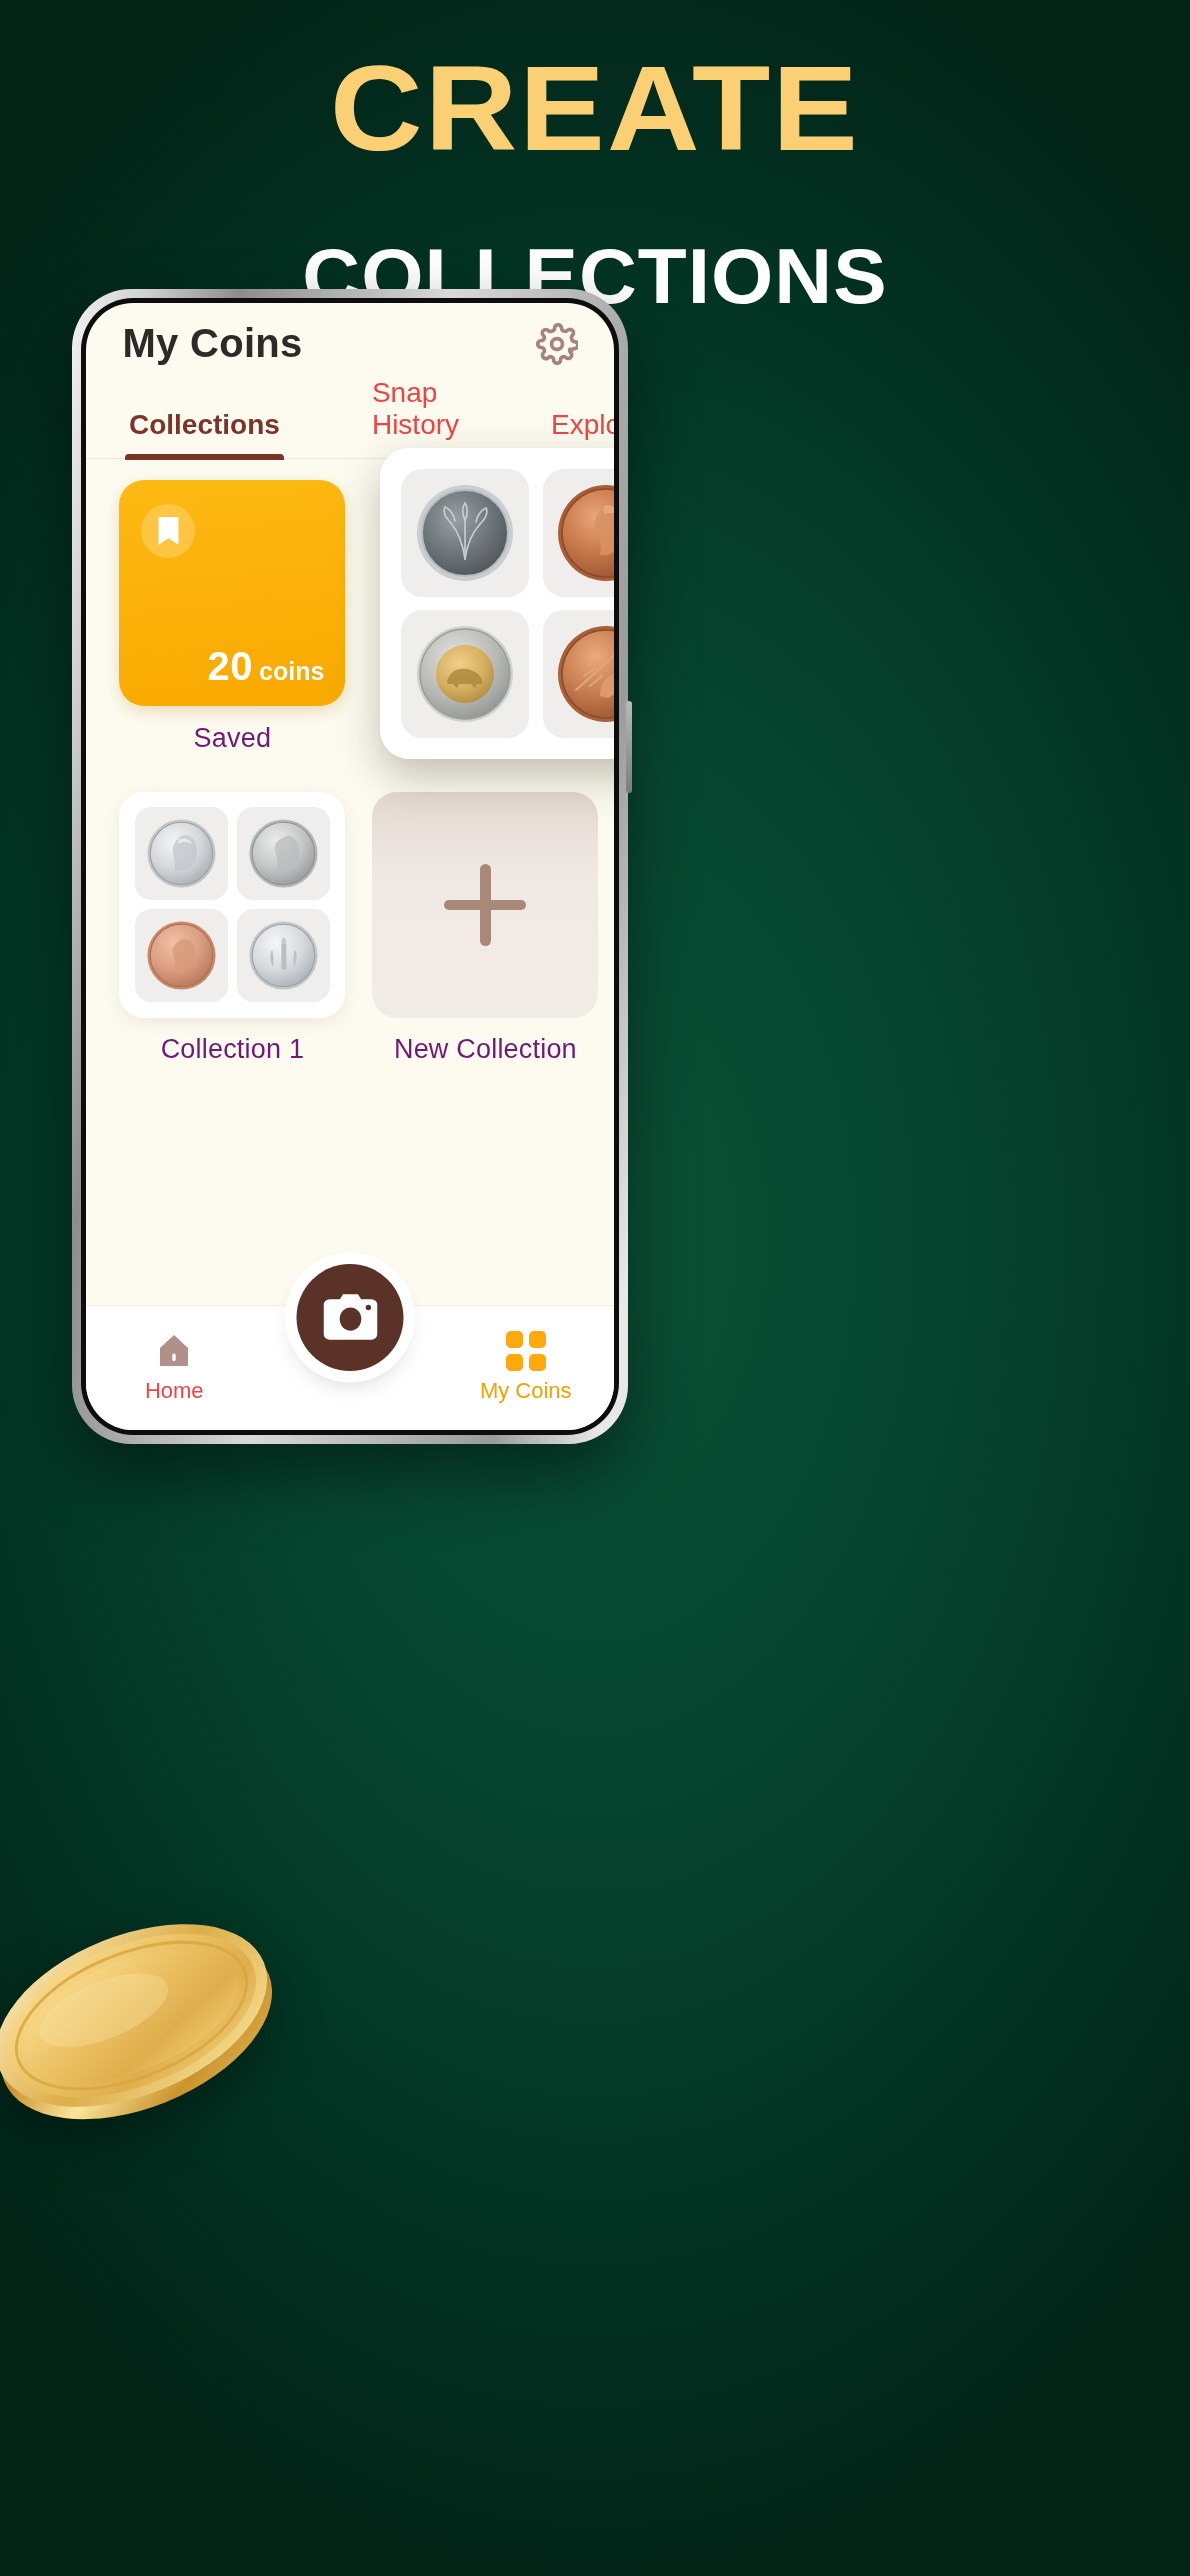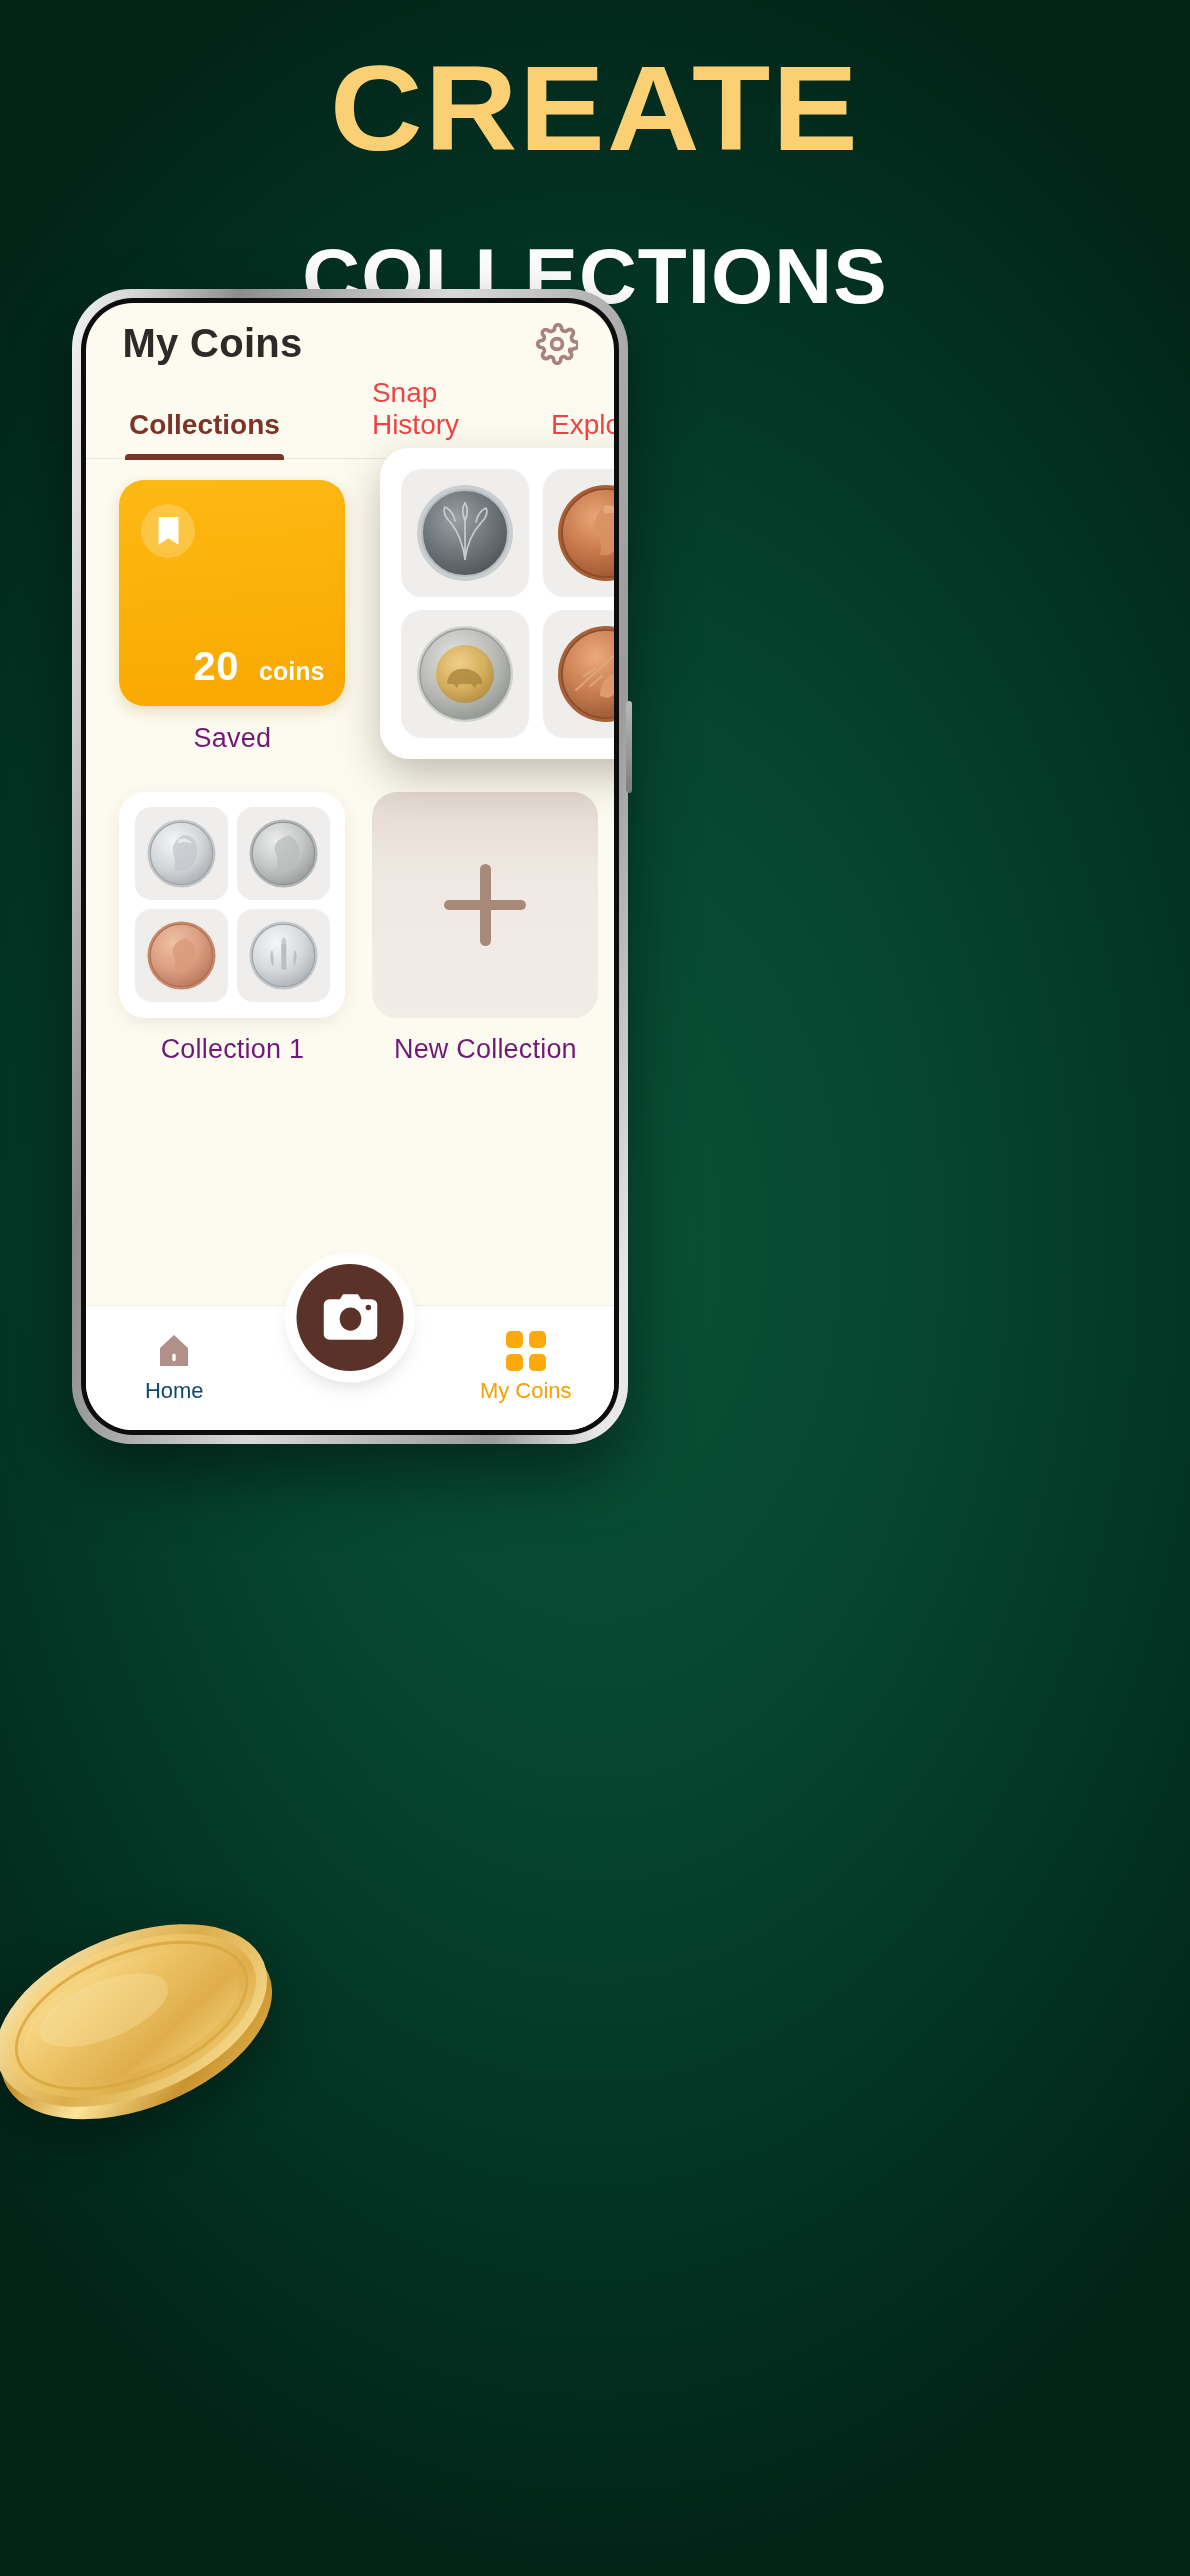--- a/index.html
+++ b/index.html
@@ -152,21 +152,21 @@
     box-shadow:0 5.8px 15.3px rgba(170,120,0,.22);
   }
   .bookmark-circle {
     position:absolute; left:22px; top:24px;
     width:54px; height:54px; border-radius:50%;
     background:rgba(255,255,255,.22);
     display:flex; align-items:center; justify-content:center;
   }
   .saved-count {
     position:absolute; right:21px; bottom:17px;
-    color:#fff; display:flex; align-items:baseline; gap:20px;
+    color:#fff; display:flex; align-items:baseline; gap:6px;
   }
   .saved-count .num { font-size:40px; font-weight:bold; letter-spacing:0.5px; }
   .saved-count .unit { font-size:25px; font-weight:bold; }
 
   
   .tile-coins {
     background:#FFFFFF;
     box-shadow:0 4.8px 17px rgba(120,100,70,.12);
     display:grid; grid-template-columns:1fr 1fr; grid-template-rows:1fr 1fr;
     gap:9.6px; padding:15.3px;
@@ -225,21 +225,21 @@
 
   
   .bottomnav {
     flex:none; height:125px;
     background:#FFFFFF;
     display:flex; align-items:center; justify-content:space-around;
     position:relative;
     border-top:1px solid #F2EFE6;
   }
   .nav-item { display:flex; flex-direction:column; align-items:center; gap:6.7px; width:144px; }
-  .nav-label { font-size:22px; color:#0c4a6e; }
+  .nav-label { font-size:22px; color:#ef4444; }
   .nav-item.active .nav-label { color:#F5A000; }
   .grid-icon { display:grid; grid-template-columns:1fr 1fr; grid-template-rows:1fr 1fr; gap:5.8px; width:40px; height:40px; }
   .grid-icon i { background:#FBA90C; border-radius:4.8px; display:block; }
   .nav-spacer { width:144px; }
   .camera-fab {
     position:absolute; left:50%; top:-42px;
     transform:translateX(-50%);
     width:107px; height:107px; border-radius:50%;
     background:#5A3228;
     display:flex; align-items:center; justify-content:center;

